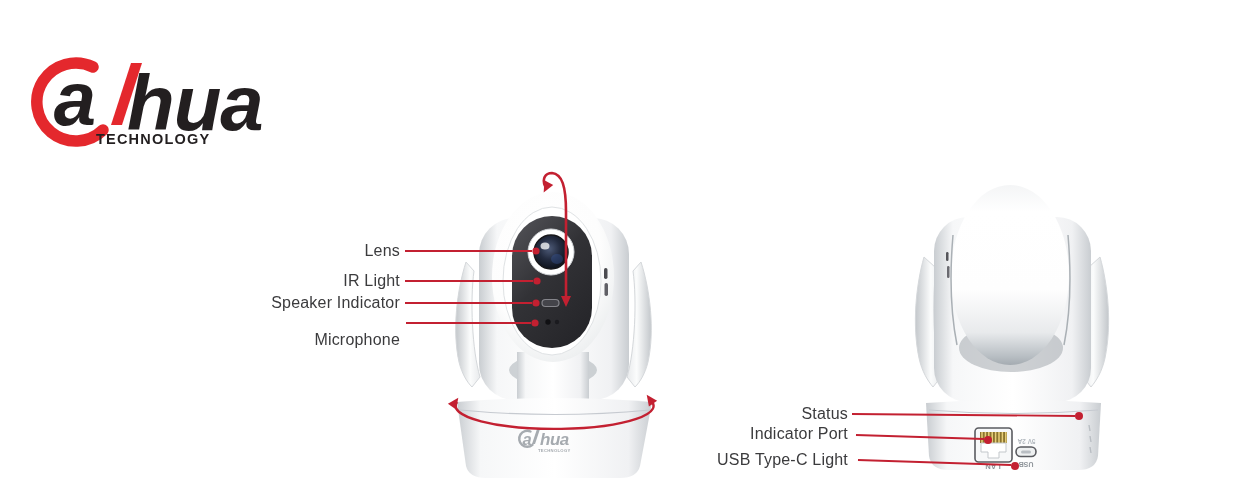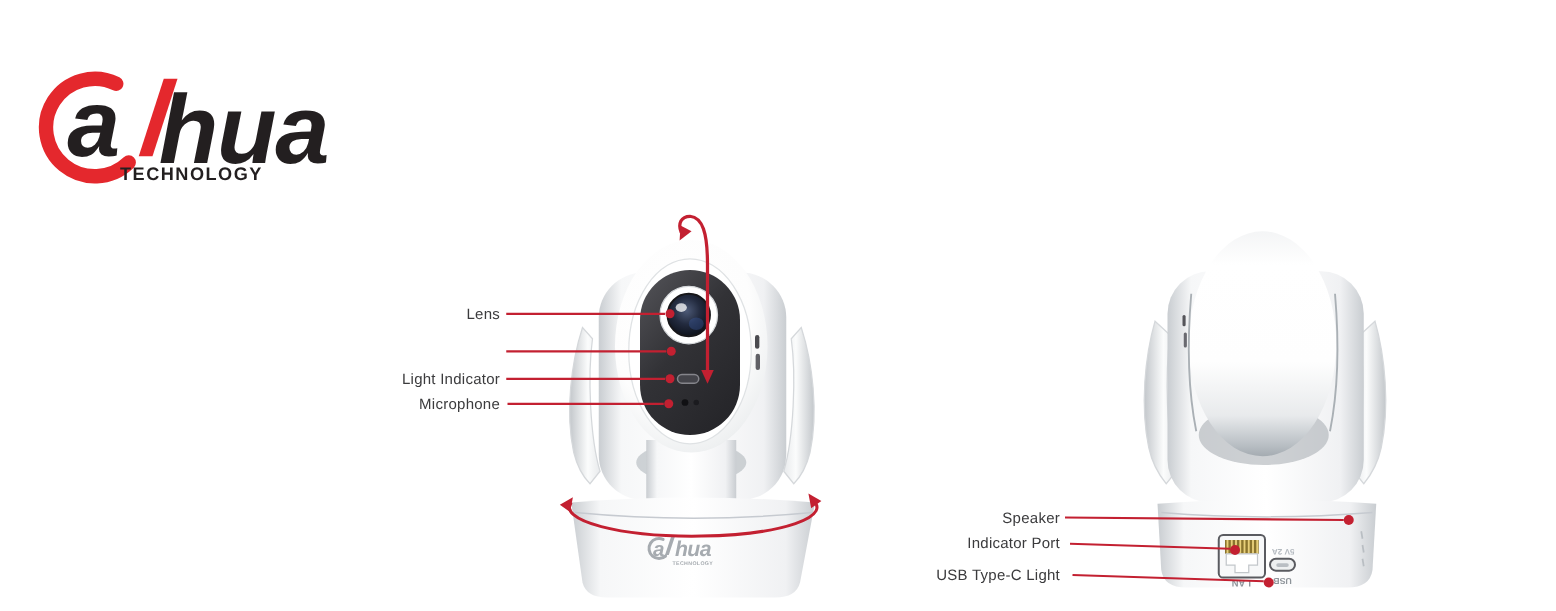--- a/index.html
+++ b/index.html
@@ -4,26 +4,26 @@
 <style>
   html,body{margin:0;padding:0;background:#ffffff;}
   .canvas{
     position:relative;width:1245px;height:489px;background:#ffffff;overflow:hidden;
     font-family:"Liberation Sans",sans-serif;
   }
   .logo-svg{position:absolute;left:30px;top:45px;}
   .scene-svg{position:absolute;left:0;top:0;}
   .callout-label{
     position:absolute;width:215px;text-align:right;
-    font-size:12px;line-height:20px;color:#3b3b3d;letter-spacing:.2px;
+    font-size:16px;line-height:20px;color:#3b3b3d;letter-spacing:.2px;
   }
   .lbl-lens{left:185px;top:241px;}
   .lbl-ir{left:185px;top:271px;}
   .lbl-status{left:185px;top:293px;}
-  .lbl-mic{left:185px;top:313px;}
+  .lbl-mic{left:185px;top:330px;}
   .lbl-speaker{left:633px;top:404px;}
   .lbl-eth{left:633px;top:424px;}
   .lbl-usb{left:633px;top:450px;}
 </style>
 </head>
 <body>
 
 <div class="canvas">
 
   <svg class="logo-svg" width="280" height="115" viewBox="0 0 280 115">
@@ -197,18 +197,19 @@
         <circle cx="988" cy="440" r="4" fill="#c32031"></circle>
       </g>
       <g>
         <line x1="858" y1="460" x2="1011" y2="465" stroke="#c32031" stroke-width="1.8"></line>
         <circle cx="1015" cy="466" r="4" fill="#c32031"></circle>
       </g>
     </g>
   </svg>
 
   <div class="callout-label lbl-lens">Lens</div>
-  <div class="callout-label lbl-status">Light Indicator</div>
+  <div class="callout-label lbl-ir">IR Light</div>
+  <div class="callout-label lbl-status">Speaker Indicator</div>
   <div class="callout-label lbl-mic">Microphone</div>
-  <div class="callout-label lbl-speaker">Speaker</div>
+  <div class="callout-label lbl-speaker">Status</div>
   <div class="callout-label lbl-eth">Indicator Port</div>
   <div class="callout-label lbl-usb">USB Type-C Light</div>
 </div>
 
 </body></html>

